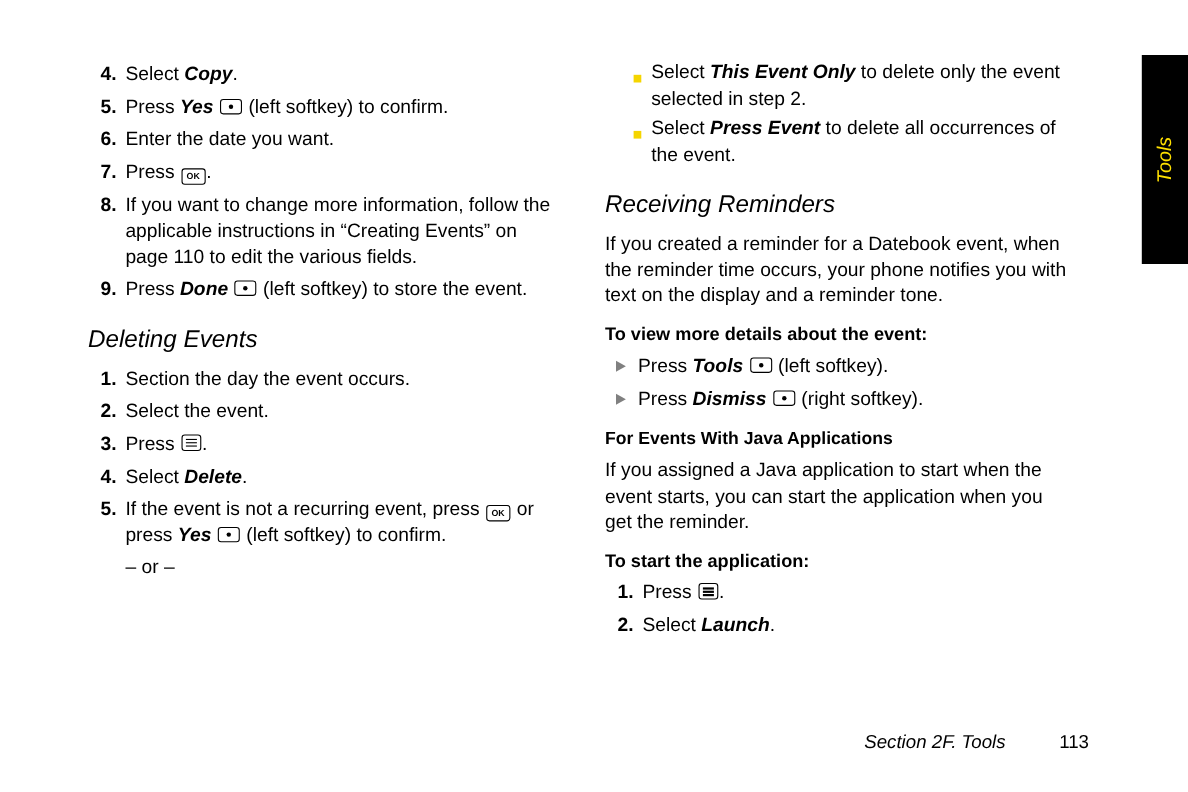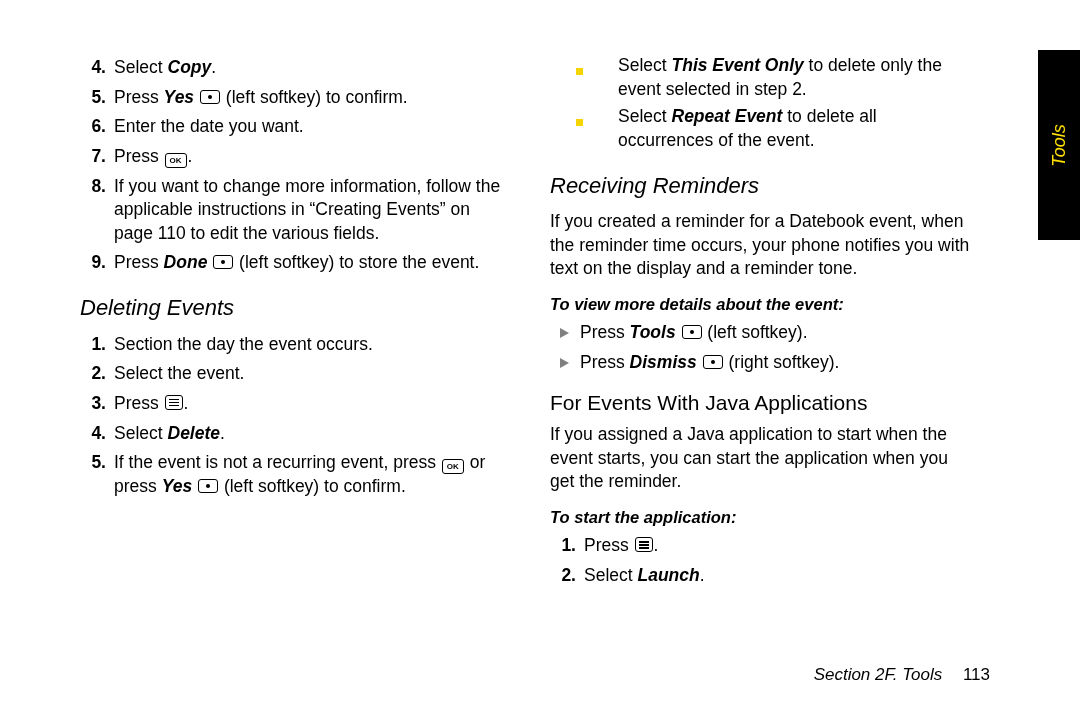--- a/index.html
+++ b/index.html
@@ -99,26 +99,25 @@
   }
   .menu-icon::before { top: 3px; box-shadow: 0 3px 0 #000, 0 6px 0 #000; }
   .menu-icon::after { display: none; }
   h2.section {
     font-weight: 400;
     font-style: italic;
     font-size: 22px;
     margin: 18px 0 10px 0;
   }
   h3.sub {
-    font-weight: 400;
-    font-size: 21px;
+    font-weight: 700;
+    font-size: 16px;
     margin: 14px 0 6px 0;
   }
   .sub-italic {
-    font-style: italic;
     font-weight: 700;
     font-size: 16.5px;
     margin: 12px 0 6px 0;
   }
   .arrow {
     display: inline-block;
     width: 0; height: 0;
     border-top: 5px solid transparent;
     border-bottom: 5px solid transparent;
     border-left: 9px solid #808080;
@@ -135,32 +134,31 @@
   }
   .arrow-line {
     display: flex;
     margin: 6px 0 6px 10px;
   }
   .arrow-line .ab { width: 20px; flex-shrink: 0; }
   .arrow-line .ac { flex: 1; }
   .sq-line {
     display: flex;
     margin: 4px 0 4px 26px;
-    gap: 26px;
   }
   .sq-line .ab { width: 16px; flex-shrink: 0; padding-top: 5px;}
   .sq-line .ac { flex: 1; }
   .footer {
     position: absolute;
     bottom: 35px;
     right: 90px;
     font-size: 17px;
   }
   .footer .fi { font-style: italic; }
-  .footer .pn { margin-left: 16px; }
+  .footer .pn { margin-left: 44px; }
   .side-tab {
     position: absolute;
     right: 0;
     top: 50px;
     width: 42px;
     height: 190px;
     background: #000;
     display: flex;
     align-items: center;
     justify-content: center;
@@ -227,34 +225,38 @@
           <div class="ol-item">
        <div class="ol-num">4.</div>
        <div class="ol-body"><span>Select </span><span class="bold-italic">Delete</span><span>.</span></div>
      </div>
           <div class="ol-item">
        <div class="ol-num">5.</div>
        <div class="ol-body"><span>If the event is not a recurring event, press </span><span class="ok-icon">OK</span><span> or press </span><span class="bold-italic">Yes</span><span> </span><span class="sk-icon"></span><span> (left softkey) to confirm.</span></div>
      </div>
         </div>
 
+      <div class="ol-item">
+        <div class="ol-num"></div>
+        <div class="ol-body">– or –</div>
+      </div>
 
 
     </div>
 
     <div class="col">
 
       <div id="top-bullets">
           <div class="sq-line">
     <div class="ab"><span class="sq"></span></div>
     <div class="ac"><span>Select </span><span class="bold-italic">This Event Only</span><span> to delete only the event selected in step 2.</span></div>
    </div>
           <div class="sq-line">
     <div class="ab"><span class="sq"></span></div>
-    <div class="ac"><span>Select </span><span class="bold-italic">Repeat Event</span><span> to delete all occurrences of the event.</span></div>
+    <div class="ac"><span>Select </span><span class="bold-italic">Press Event</span><span> to delete all occurrences of the event.</span></div>
    </div>
         </div>
 
       <h2 class="section">Receiving Reminders</h2>
 
       <div style="margin:4px 0 8px 0;">If you created a reminder for a Datebook event, when the reminder time occurs, your phone notifies you with text on the display and a reminder tone.</div>
 
       <div class="sub-italic">To view more details about the event:</div>
       <div class="arrow-line">
         <div class="ab"><span class="arrow"></span></div>

